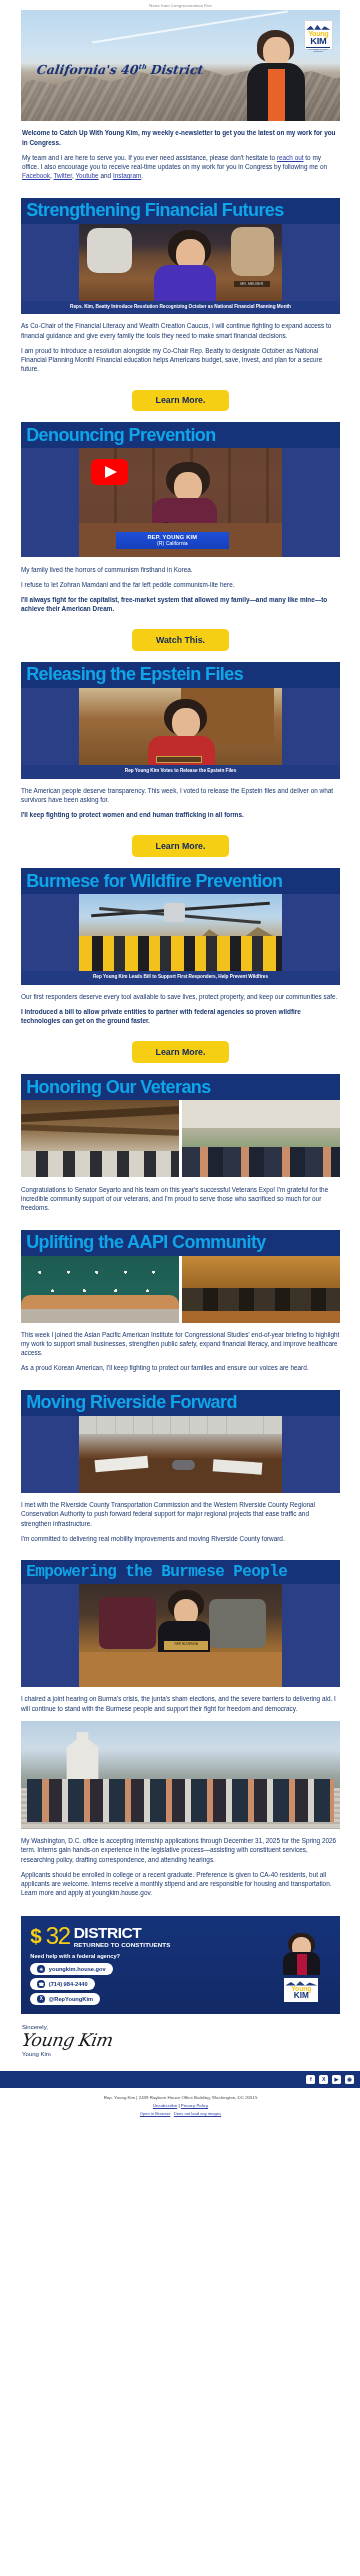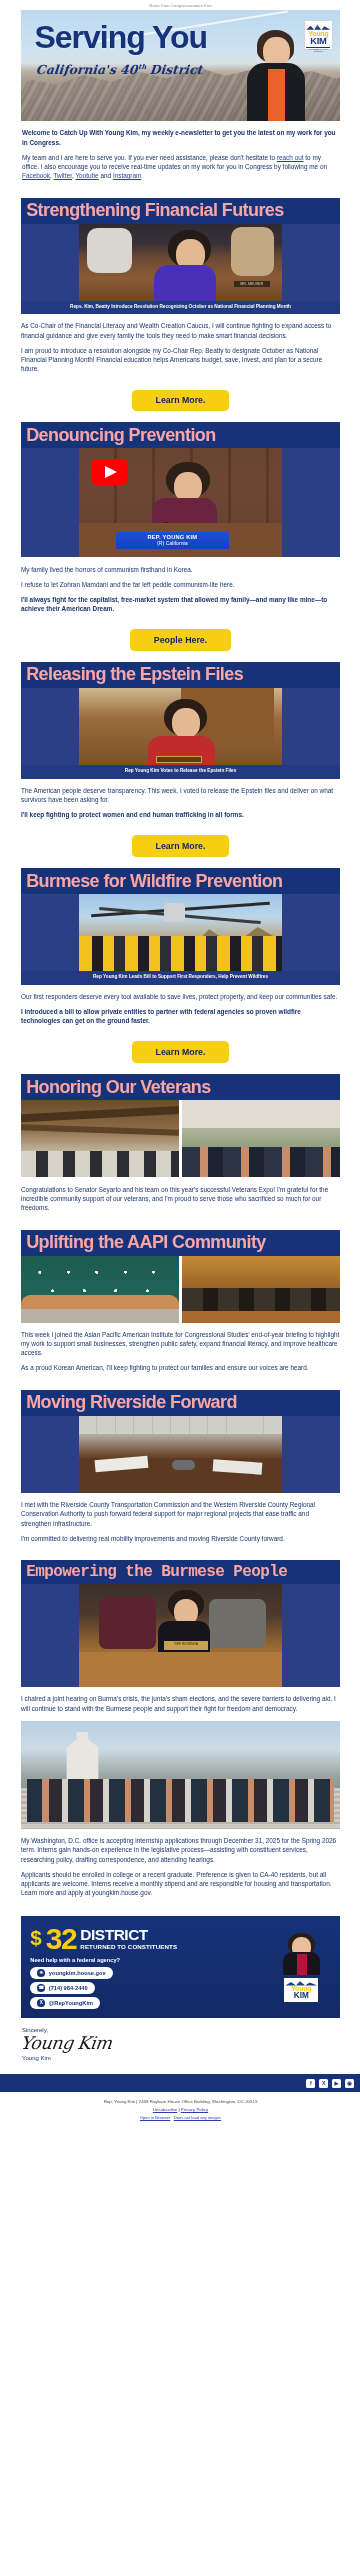--- a/index.html
+++ b/index.html
@@ -105,21 +105,21 @@
 
   .pad-block { padding: 7.2px 0 2.1px 0; }
 
   
   .banner {
     background:#16337a;
     padding: 3.6px 5.2px 4.6px 5.2px;
     margin: 9.3px 0 0 0;
   }
   .banner h2 {
-    margin:0; color:#fca5a5; font-weight:800;
+    margin:0; color:#0ea5e9; font-weight:800;
     font-size: 18px; line-height: 1; letter-spacing: -0.6px;
     white-space: nowrap;
   }
   .banner.small h2 { font-size: 16px; font-family: Liberation Mono, monospace; }
 
   
   .panel {
     background:#2b3f87; padding: 0; position: relative;
   }
   .photo {
@@ -255,21 +255,21 @@
 
   
   .casework {
     margin: 11.3px 0 0 0; width: 319px;
     background: linear-gradient(180deg,#16337a 0%, #122a66 100%);
     position: relative; overflow:hidden; padding: 8.2px 9.3px 9.3px 9.3px;
     color:#fff;
   }
   .cw-top { display:flex; align-items:center; gap: 4.1px; }
   .cw-dollar { font-size: 20.6px; font-weight:800; color:#f6cf15; line-height:1; }
-  .cw-32 { font-size: 30px; font-weight: 700; color:#f6cf15; line-height:.9; letter-spacing:-1.5px; }
+  .cw-32 { font-size: 24px; font-weight: 400; color:#f6cf15; line-height:.9; letter-spacing:-1.5px; }
   .cw-millionwrap { line-height:1; }
   .cw-million { font-size: 15.5px; font-weight:800; color:#ffffff; letter-spacing:-0.5px;}
   .cw-returned { font-size: 6.2px; font-weight:700; color:#ffffff; letter-spacing:0.1px; margin-top:1.5px;}
   .cw-sub { font-size: 5.7px; font-weight:700; margin: 5.2px 0 4.1px 0; color:#ffffff;}
   .cw-contacts { display:flex; flex-direction:column; gap:3.1px; }
   .pill {
     display:inline-flex; align-items:center; gap:3.6px;
     background:#ffffff; color:#16337a; border-radius: 7.2px;
     padding: 2.1px 7.2px; font-size: 5.7px; font-weight:700; width: max-content;
   }
@@ -336,21 +336,20 @@
 </head>
 <body>
 
 <div class="wrap">
 
   <div class="preheader">News from Congresswoman Kim</div>
 
   <div class="hero">
     <div class="sky-streak"></div>
     <div class="ridge"></div>
-    <div class="hero-title">Serving You</div>
     <div class="hero-sub"><span>California's 40</span><sup>th</sup><span> District</span></div>
     <div class="hero-portrait">
       <div class="hair"></div>
       <div class="face"></div>
       <div class="jacket"></div>
       <div class="blouse"></div>
     </div>
     <div class="hero-logo">
       <div class="mtn"></div>
       <div class="young">Young</div>
@@ -413,21 +412,21 @@
           </div>
         </div>
       </div>
     </div>
     <div class="body-text pad-block">
       <p>My family lived the horrors of communism firsthand in Korea.</p>
       <p>I refuse to let Zohran Mamdani and the far left peddle communism-lite here.</p>
       <p class="strong-line">I'll always fight for the capitalist, free-market system that allowed my family—and many like mine—to achieve their American Dream.</p>
     </div>
     <div class="cta-row">
-      <a class="cta" href="#">People Here.</a>
+      <a class="cta" href="#">Watch This.</a>
     </div>
 
     <div class="banner">
       <h2>Releasing the Epstein Files</h2>
     </div>
     <div class="panel">
       <div class="photo">
         <div class="sc-office">
           <div class="door"></div>
           <div class="p-hair"></div>

